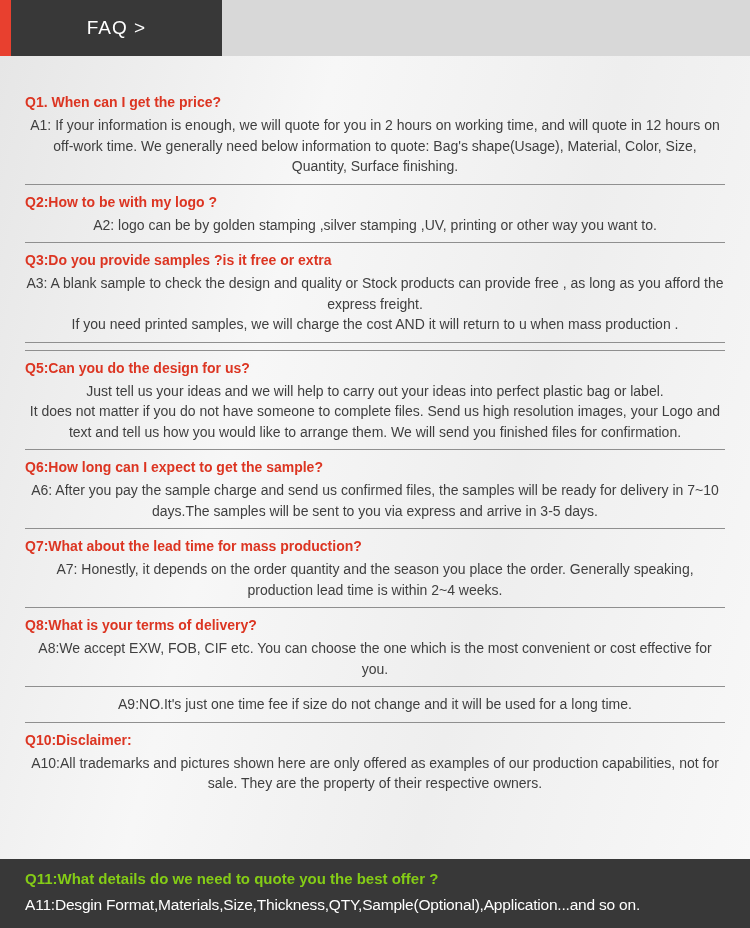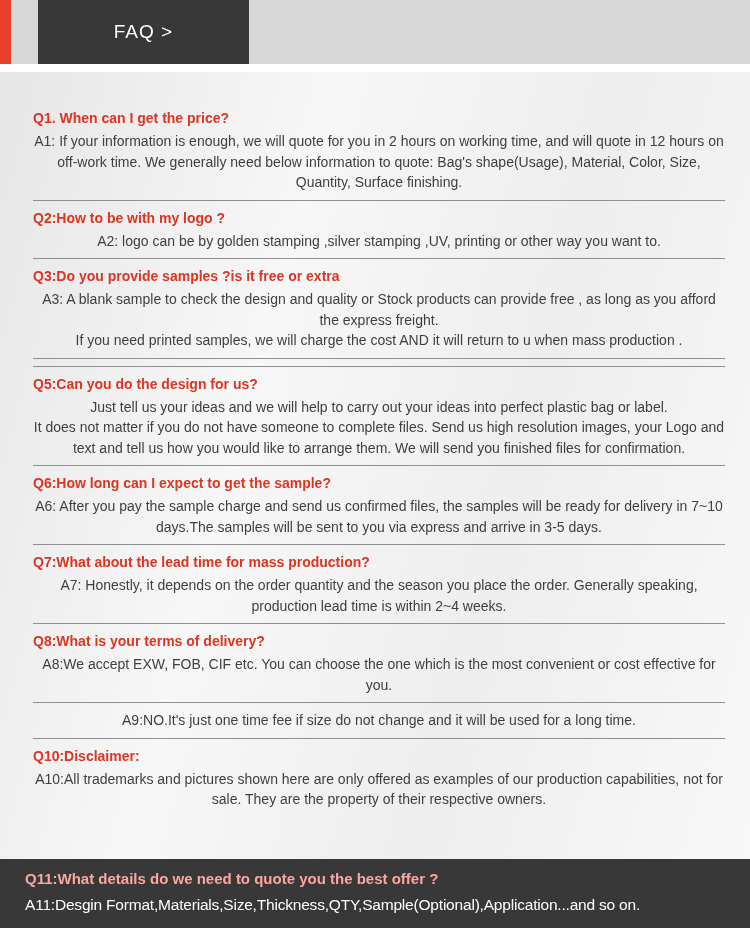--- a/index.html
+++ b/index.html
@@ -8,25 +8,24 @@
     width: 750px;
     height: 928px;
     font-family: "Liberation Sans", sans-serif;
     display: flex;
     flex-direction: column;
     background: #ffffff;
     overflow: hidden;
   }
   
   .header {
-    height: 64px;
+    height: 56px;
     flex-shrink: 0;
     display: flex;
     background: #d8d8d8;
-    gap: 27px;
   }
   .header-accent {
     width: 11px;
     height: 100%;
     background: #e8402f;
     flex-shrink: 0;
   }
   .header-tab {
     width: 211px;
     height: 100%;
@@ -36,23 +35,22 @@
     align-items: center;
     justify-content: center;
     font-size: 19px;
     letter-spacing: 1px;
     cursor: pointer;
   }
   
   .content {
     flex: 1;
     overflow: hidden;
-    padding: 36px 25px 0 33px;
+    padding: 36px 25px 0 25px;
     background: linear-gradient(105deg, #e6e6e6 0%, #f7f7f7 35%, #eeeeee 65%, #f8f8f8 100%);
-    margin-top: 8px;
   }
   .section h3 {
     margin: 0 0 3px 0;
     font-size: 14px;
     line-height: 20px;
     font-weight: bold;
     color: #dc3522;
   }
   .section p {
     margin: 0;
@@ -71,21 +69,21 @@
   .footer {
     flex-shrink: 0;
     background: #383838;
     padding: 7px 25px 12px 25px;
   }
   .footer .footer-q {
     margin: 2px 0 0 0;
     font-size: 15px;
     line-height: 22px;
     font-weight: bold;
-    color: #fca5a5;
+    color: #84cc16;
   }
   .footer .footer-a {
     margin: 4px 0 0 0;
     font-size: 15.5px;
     line-height: 22px;
     font-weight: normal;
     color: #ffffff;
     letter-spacing: -0.2px;
   }
 </style>

